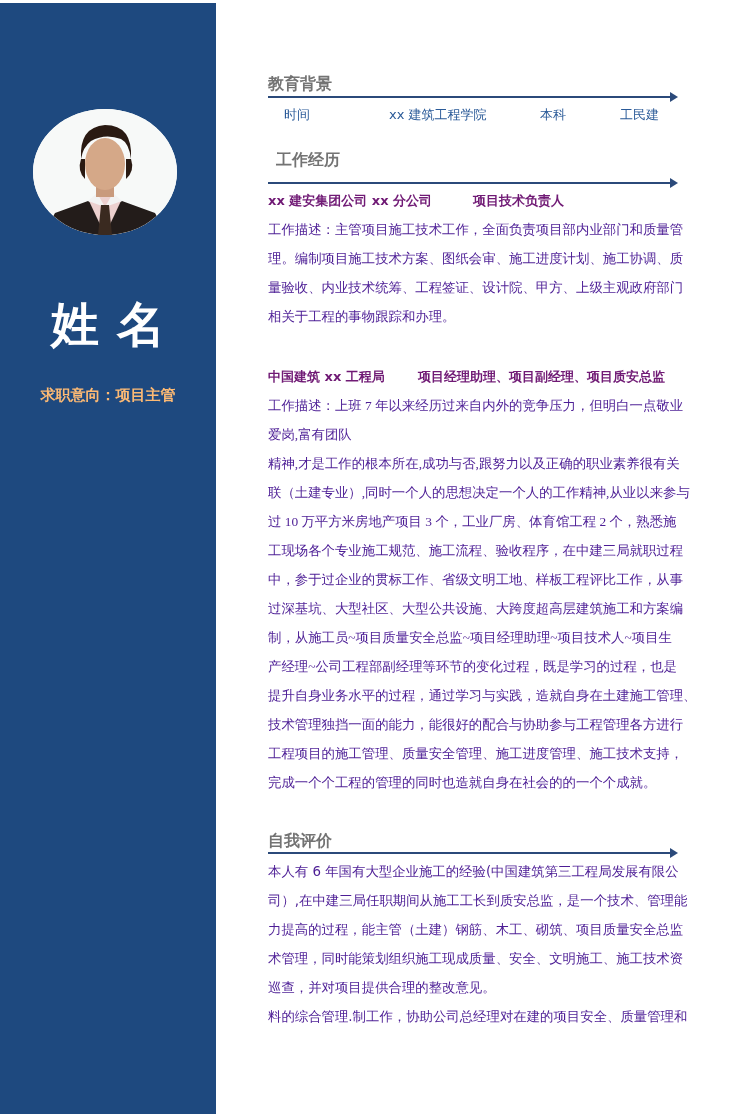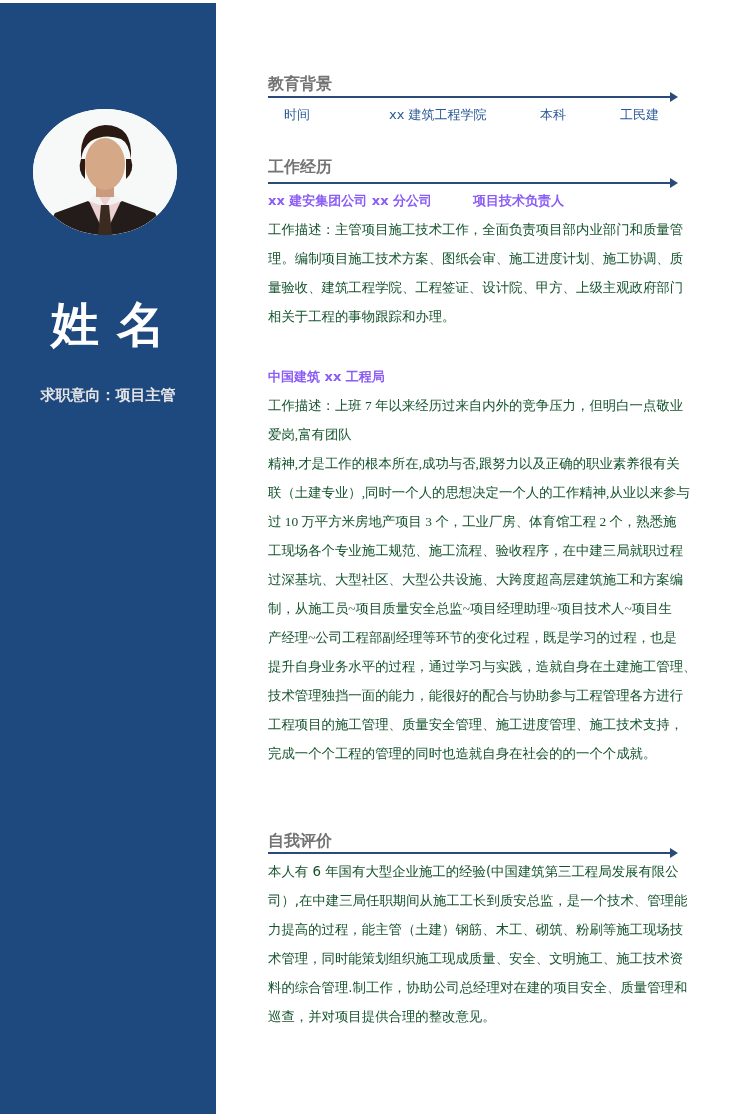--- a/index.html
+++ b/index.html
@@ -17,43 +17,43 @@
     border-radius: 50%; background: #f7f9f8; overflow: hidden;
   }
   .photo svg { width: 100%; height: 100%; display: block; }
   .name {
     position: absolute; left: 0; top: 290px; width: 216px; text-align: center;
     color: #ffffff; font-size: 48px; font-weight: bold; letter-spacing: 18px;
     text-indent: 18px;
   }
   .intent {
     position: absolute; left: 0; top: 383px; width: 216px; text-align: center;
-    color: #e5e5e5; font-size: 15px; font-weight: bold;
+    color: #fdba74; font-size: 15px; font-weight: bold;
   }
   .main {
     position: absolute; left: 268px; top: 0; width: 440px;
   }
   .section-title {
     position: absolute; left: 0; color: #737373; font-size: 16px; font-weight: bold;
   }
   .arrow-line {
     position: absolute; left: 0; width: 404px; height: 2px; background: #2b4a7a;
   }
   .arrow-line::after {
     content: ""; position: absolute; right: -6px; top: -4px;
     border-left: 8px solid #2b4a7a; border-top: 5px solid transparent; border-bottom: 5px solid transparent;
   }
   .edu-row { position: absolute; left: 0; top: 106px; width: 440px; color: #2a5a98; font-size: 13px; }
   .edu-row span { position: absolute; top: 0; white-space: nowrap; padding-left: 16px; }
   .job-head {
-    position: absolute; left: 0; color: #8b5cf6; font-size: 13px; font-weight: bold; white-space: nowrap;
+    position: absolute; left: 0; color: #701a75; font-size: 13px; font-weight: bold; white-space: nowrap;
   }
   .job-head .role { position: absolute; top: 0; }
   .para {
-    position: absolute; left: 0; width: 440px; color: #14532d; font-size: 13.4px;
+    position: absolute; left: 0; width: 440px; color: #4c1d95; font-size: 13.4px;
     line-height: 29px; margin: 0;
   }
   .para .ln { display: block; white-space: nowrap; }
 </style>
 </head>
 <body>
 
 <div class="sidebar">
   <div class="photo">
     <svg viewBox="0 0 144 126">
@@ -85,56 +85,58 @@
 
   <div class="section-title" style="top:74px;">教育背景</div>
   <div class="arrow-line" style="top:96px;"></div>
   <div class="edu-row">
     <span style="left:0;">时间</span>
     <span style="left:105px;">xx 建筑工程学院</span>
     <span style="left:256px;">本科</span>
     <span style="left:336px;">工民建</span>
   </div>
 
-  <div class="section-title" style="top:157px;">工作经历</div>
+  <div class="section-title" style="top:150px;margin-left:8px;">工作经历</div>
   <div class="arrow-line" style="top:182px;"></div>
 
   <div class="job-head" style="top:192px; width:440px;">
     <span>xx 建安集团公司 xx 分公司</span>
     <span class="role" style="left:205px;">项目技术负责人</span>
   </div>
   <div class="para" style="top:215px;">
     <span class="ln">工作描述：主管项目施工技术工作，全面负责项目部内业部门和质量管</span>
     <span class="ln">理。编制项目施工技术方案、图纸会审、施工进度计划、施工协调、质</span>
-    <span class="ln">量验收、建筑工程学院、工程签证、设计院、甲方、上级主观政府部门</span>
+    <span class="ln">量验收、内业技术统筹、工程签证、设计院、甲方、上级主观政府部门</span>
     <span class="ln">相关于工程的事物跟踪和办理。</span>
   </div>
 
   <div class="job-head" style="top:368px; width:440px;">
     <span>中国建筑 xx 工程局</span>
+    <span class="role" style="left:150px;">项目经理助理、项目副经理、项目质安总监</span>
   </div>
   <div class="para" style="top:391px;font-family:Liberation Serif, serif;">
     <span class="ln">工作描述：上班 7 年以来经历过来自内外的竞争压力，但明白一点敬业</span>
     <span class="ln">爱岗,富有团队</span>
     <span class="ln">精神,才是工作的根本所在,成功与否,跟努力以及正确的职业素养很有关</span>
     <span class="ln">联（土建专业）,同时一个人的思想决定一个人的工作精神,从业以来参与</span>
     <span class="ln">过 10 万平方米房地产项目 3 个，工业厂房、体育馆工程 2 个，熟悉施</span>
     <span class="ln">工现场各个专业施工规范、施工流程、验收程序，在中建三局就职过程</span>
+    <span class="ln">中，参于过企业的贯标工作、省级文明工地、样板工程评比工作，从事</span>
     <span class="ln">过深基坑、大型社区、大型公共设施、大跨度超高层建筑施工和方案编</span>
     <span class="ln">制，从施工员~项目质量安全总监~项目经理助理~项目技术人~项目生</span>
     <span class="ln">产经理~公司工程部副经理等环节的变化过程，既是学习的过程，也是</span>
     <span class="ln">提升自身业务水平的过程，通过学习与实践，造就自身在土建施工管理、</span>
     <span class="ln">技术管理独挡一面的能力，能很好的配合与协助参与工程管理各方进行</span>
     <span class="ln">工程项目的施工管理、质量安全管理、施工进度管理、施工技术支持，</span>
     <span class="ln">完成一个个工程的管理的同时也造就自身在社会的的一个个成就。</span>
   </div>
 
   <div class="section-title" style="top:831px;">自我评价</div>
   <div class="arrow-line" style="top:852px;"></div>
   <div class="para" style="top:857px;">
     <span class="ln">本人有 6 年国有大型企业施工的经验(中国建筑第三工程局发展有限公</span>
     <span class="ln">司）,在中建三局任职期间从施工工长到质安总监，是一个技术、管理能</span>
-    <span class="ln">力提高的过程，能主管（土建）钢筋、木工、砌筑、粉刷等施工现场技</span>
+    <span class="ln">力提高的过程，能主管（土建）钢筋、木工、砌筑、项目质量安全总监</span>
     <span class="ln">术管理，同时能策划组织施工现成质量、安全、文明施工、施工技术资</span>
+    <span class="ln">巡查，并对项目提供合理的整改意见。</span>
     <span class="ln">料的综合管理.制工作，协助公司总经理对在建的项目安全、质量管理和</span>
-    <span class="ln">巡查，并对项目提供合理的整改意见。</span>
   </div>
 </div>
 
 </body></html>

